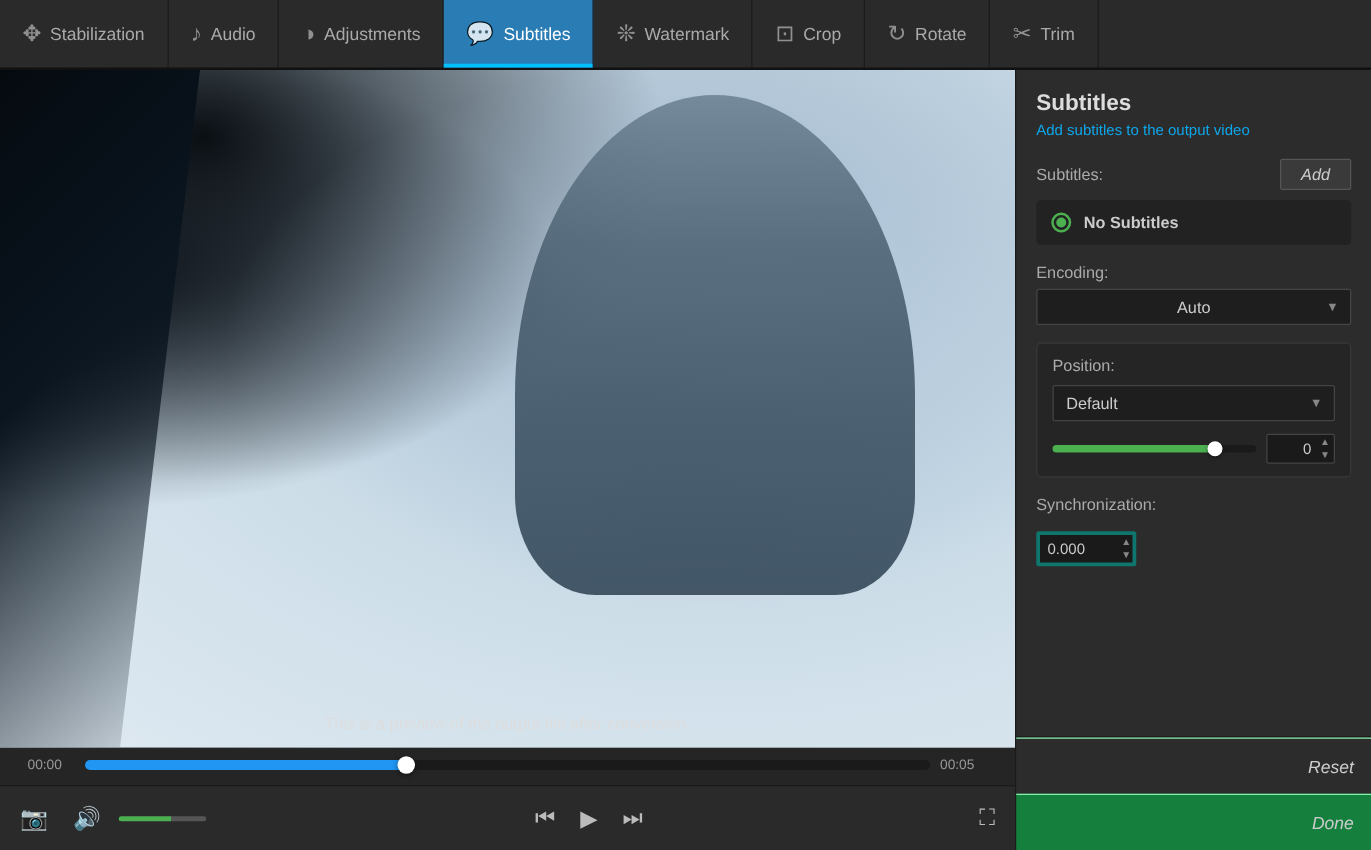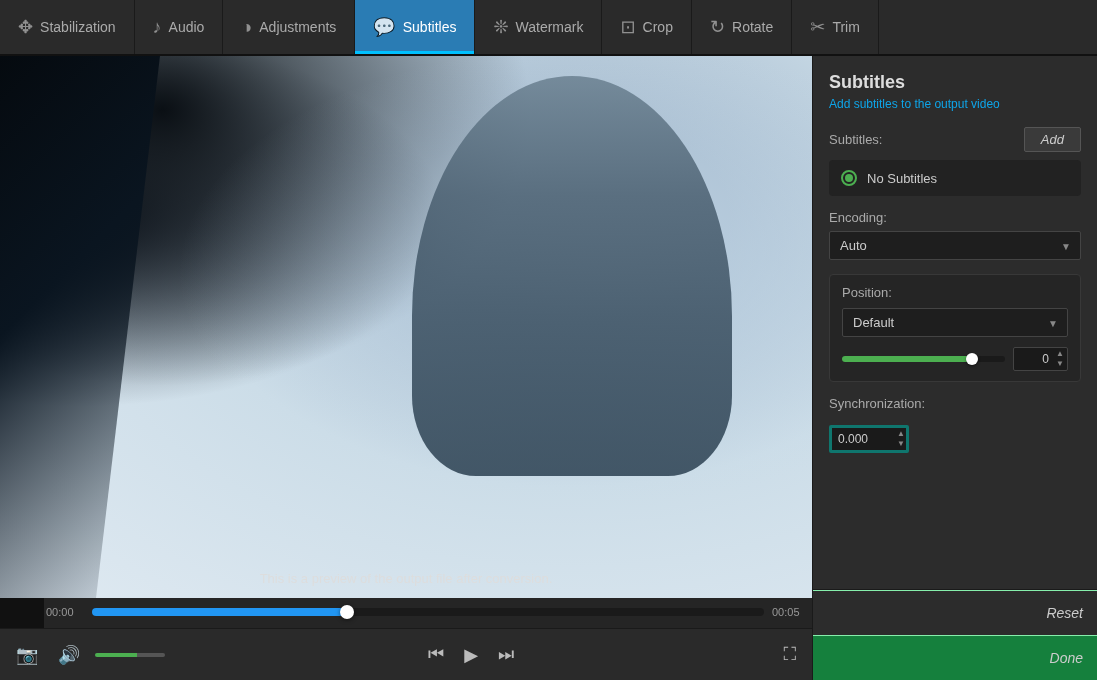--- a/index.html
+++ b/index.html
@@ -119,23 +119,22 @@
       transform: translateX(-50%);
       color: #ddd;
       font-size: 13px;
       white-space: nowrap;
       z-index: 10;
     }
 
     
     .timeline-area {
       background: #252525;
-      padding: 8px 2px 4px;
+      padding: 8px 22px 4px;
       flex-shrink: 0;
-      margin-left: 44px;
     }
     .timeline-bar-wrap {
       display: flex;
       align-items: center;
       gap: 8px;
       margin-bottom: 6px;
     }
     .time-label {
       font-size: 11px;
       color: #999;
@@ -258,22 +257,23 @@
 
     
     .radio-option-area {
       background: #222;
       border-radius: 4px;
       padding: 10px 12px;
       margin-bottom: 14px;
     }
     .radio-option {
       display: flex;
-      align-items: flex-end;
+      align-items: flex-start;
       gap: 10px;
+      font-weight: bold;
     }
     .radio-circle {
       width: 16px;
       height: 16px;
       border-radius: 50%;
       border: 2px solid #4caf50;
       background: transparent;
       position: relative;
       flex-shrink: 0;
     }
@@ -305,20 +305,21 @@
     .select-wrap select {
       width: 100%;
       background: #1e1e1e;
       border: 1px solid #444;
       color: #ccc;
       padding: 6px 10px;
       font-size: 13px;
       border-radius: 2px;
       appearance: none;
       cursor: pointer;
+      text-align: center;
     }
     .select-wrap::after {
       content: '▼';
       position: absolute;
       right: 10px;
       top: 50%;
       transform: translateY(-50%);
       font-size: 10px;
       color: #888;
       pointer-events: none;

